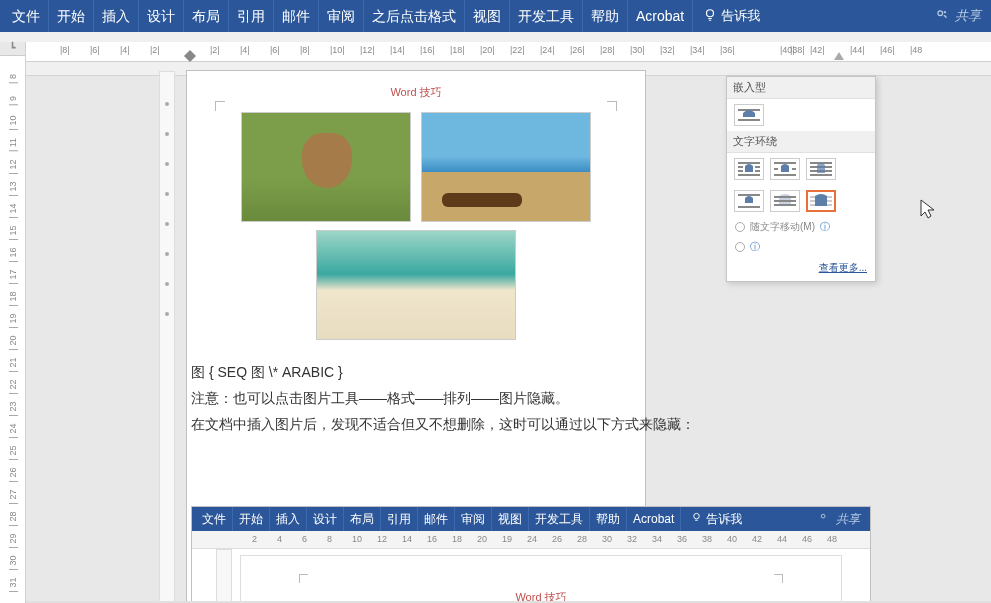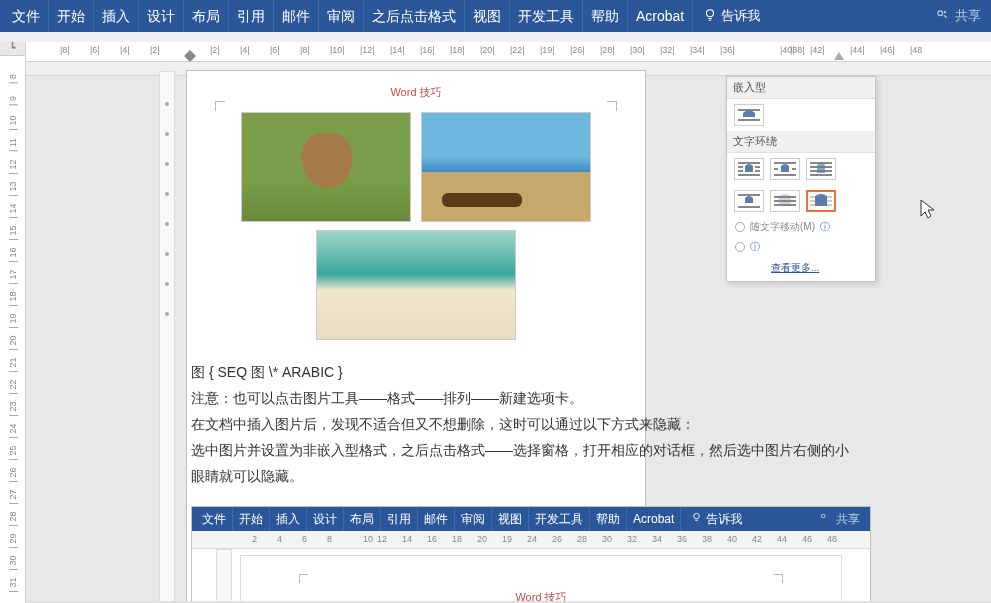--- a/index.html
+++ b/index.html
@@ -1,21 +1,21 @@
 <!DOCTYPE html>
 <html><head>
 <meta charset="utf-8">
 <style>
 * { margin: 0; padding: 0; box-sizing: border-box; }
 body { width: 991px; height: 603px; background: #fff; font-family: "Microsoft YaHei", sans-serif; font-size: 13px; overflow: hidden; position: relative; }
 
 .ribbon { background: #2b579a; height: 32px; display: flex; align-items: center; padding: 0 4px; color: #fff; }
 .ribbon-tab { padding: 0 8px; height: 32px; line-height: 32px; font-size: 14px; cursor: pointer; border-right: 1px solid #3b6ab0; white-space: nowrap; }
 .ribbon-tell { display: flex; align-items: center; gap: 4px; padding: 0 10px; }
-.ribbon-right { margin-left: auto; display: flex; align-items: center; gap: 6px; color: #b8cce4; padding-right: 6px; }
+.ribbon-right { margin-left: auto; display: flex; align-items: center; gap: 6px; color: #b8cce4; padding-right: 6px; font-style: italic; }
 
 .workspace { position: absolute; top: 32px; left: 0; right: 0; bottom: 0; background: #f0f0f0; }
 .vruler-left { position: absolute; top: 10px; left: 0; width: 26px; bottom: 0; background: #fff; border-right: 1px solid #d0d0d0; }
 .vruler-left .tick { position: absolute; font-size: 9px; color: #888; text-align: center; width: 100%; transform: rotate(-90deg); }
 .vruler-left .ruler-origin { position: absolute; top: 0; left: 0; right: 0; height: 14px; background: #e8e8e8; border-bottom: 1px solid #ccc; text-align:center; font-size:10px; color:#888;}
 
 .hruler-top { position: absolute; top: 10px; left: 26px; right: 0; height: 20px; background: #fff; border-bottom: 1px solid #d0d0d0; }
 .hruler-top .tick { position: absolute; top: 3px; font-size: 9px; color: #888; }
 .hruler-top .indent { position: absolute; top: 8px; font-size: 10px; color: #666; }
 
@@ -40,21 +40,21 @@
 
 .layout-panel { position: absolute; top: 6px; right: 115px; width: 150px; background: #fff; border: 1px solid #c5c5c5; box-shadow: 2px 2px 6px rgba(0,0,0,0.15); font-size: 11px; }
 .lp-section-title { background: #f0f0f0; padding: 3px 6px; color: #555; border-bottom: 1px solid #e0e0e0; }
 .lp-row { display: flex; gap: 6px; padding: 5px 7px; }
 .lp-opt { width: 30px; height: 22px; border: 1px solid #ccc; background: #fff; display:flex; align-items:center; justify-content:center; }
 .lp-opt.sel { border: 2px solid #e8713b; }
 .lp-opt svg { display:block; }
 .lp-radio-row { display: flex; align-items: center; gap: 5px; padding: 3px 8px; color: #888; font-size: 10px;}
 .lp-radio-row .radio { width:10px; height:10px; border:1px solid #aaa; border-radius:50%; }
 .lp-radio-row .info{color:#3b78c4; font-size:10px;}
-.lp-more { padding: 4px 8px 6px; color: #2b579a; text-decoration: underline; font-size: 10px; margin-left: 36px;}
+.lp-more { text-align: right; padding: 4px 8px 6px; color: #2b579a; text-decoration: underline; font-size: 10px; margin-left: 36px;}
 
 .body-text { position: absolute; top: 290px; left: 165px; width: 670px; font-size: 14px; color: #333; line-height: 1.85; }
 .body-text p { margin: 0; }
 
 .embedded-word { position: absolute; top: 436px; left: 165px; width: 680px; height: 140px; border: 1px solid #c0c0c0; background: #fff; overflow:hidden;}
 .embedded-word .ribbon { height: 24px; font-size: 12px; }
 .embedded-word .ribbon-tab { height: 24px; line-height: 24px; padding: 0 6px; font-size:12px;}
 .embedded-word .mini-hruler { height: 18px; background: #f4f4f4; border-bottom: 1px solid #ddd; font-size:9px; color:#888; position:relative;}
 .embedded-word .mini-hruler .t{position:absolute; top:3px;}
 .embedded-word .inner-page { margin: 6px 28px 0 48px; background:#fff; border:1px solid #ddd; height:80px; position:relative;}
@@ -149,21 +149,21 @@
     <div class="tick" style="left:214px">|4|</div>
     <div class="tick" style="left:244px">|6|</div>
     <div class="tick" style="left:274px">|8|</div>
     <div class="tick" style="left:304px">|10|</div>
     <div class="tick" style="left:334px">|12|</div>
     <div class="tick" style="left:364px">|14|</div>
     <div class="tick" style="left:394px">|16|</div>
     <div class="tick" style="left:424px">|18|</div>
     <div class="tick" style="left:454px">|20|</div>
     <div class="tick" style="left:484px">|22|</div>
-    <div class="tick" style="left:514px">|19|</div>
+    <div class="tick" style="left:514px">|24|</div>
     <div class="tick" style="left:544px">|26|</div>
     <div class="tick" style="left:574px">|28|</div>
     <div class="tick" style="left:604px">|30|</div>
     <div class="tick" style="left:634px">|32|</div>
     <div class="tick" style="left:664px">|34|</div>
     <div class="tick" style="left:694px">|36|</div>
     <div class="tick" style="left:764px">|38|</div>
     <div class="tick" style="left:754px">|40|</div>
     <div class="tick" style="left:784px">|42|</div>
     <div class="indent" style="left:808px">
@@ -276,23 +276,22 @@
       </div>
       <div class="lp-radio-row">
         <span class="radio"></span>
         <span class="info">ⓘ</span>
       </div>
       <div class="lp-more">查看更多...</div>
     </div>
 
     <div class="body-text">
       <p>图 { SEQ 图 \* ARABIC }</p>
-      <p>注意：也可以点击图片工具——格式——排列——新建选项卡。</p>
+      <p>注意：也可以点击图片工具——格式——排列——图片隐藏。</p>
       <p>在文档中插入图片后，发现不适合但又不想删除，这时可以通过以下方式来隐藏：</p>
-      <p>选中图片并设置为非嵌入型格式，之后点击格式——选择窗格，打开相应的对话框，然后选中图片右侧的小眼睛就可以隐藏。</p>
     </div>
 
     <div class="embedded-word">
       <div class="ribbon">
         <div class="ribbon-tab">文件</div>
         <div class="ribbon-tab">开始</div>
         <div class="ribbon-tab">插入</div>
         <div class="ribbon-tab">设计</div>
         <div class="ribbon-tab">布局</div>
         <div class="ribbon-tab">引用</div>
@@ -315,21 +314,21 @@
               </svg></span>
           <span>共享</span>
         </div>
       </div>
       <div class="ruler-origin2">┗</div>
       <div class="mini-hruler">
         <span class="t" style="left:60px">2</span>
         <span class="t" style="left:85px">4</span>
         <span class="t" style="left:110px">6</span>
         <span class="t" style="left:135px">8</span>
-        <span class="t" style="left:171px">10</span>
+        <span class="t" style="left:160px">10</span>
         <span class="t" style="left:185px">12</span>
         <span class="t" style="left:210px">14</span>
         <span class="t" style="left:235px">16</span>
         <span class="t" style="left:260px">18</span>
         <span class="t" style="left:285px">20</span>
         <span class="t" style="left:310px">19</span>
         <span class="t" style="left:335px">24</span>
         <span class="t" style="left:360px">26</span>
         <span class="t" style="left:385px">28</span>
         <span class="t" style="left:410px">30</span>

